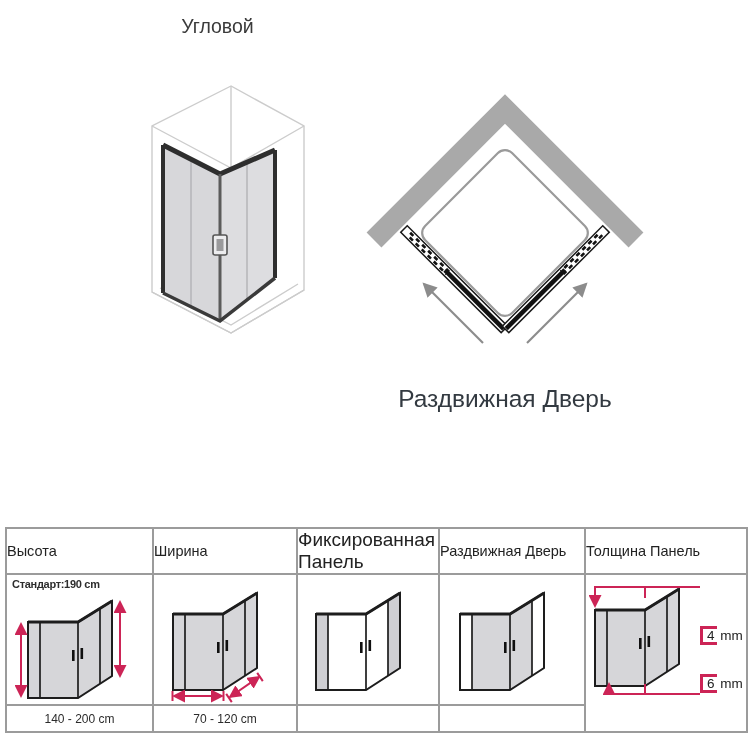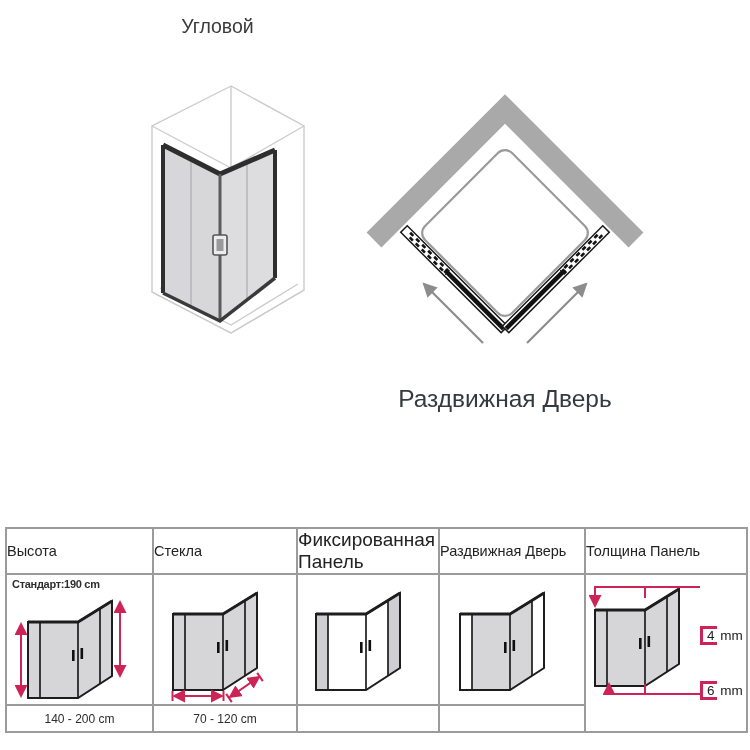--- a/index.html
+++ b/index.html
@@ -26,21 +26,21 @@
   td.draw{height:129px;position:relative;vertical-align:top;}
   td.val{height:25px;text-align:center;font-size:12px;color:#2b2b2b;}
   .encsvg{position:absolute;left:50%;transform:translateX(-50%);top:6px;width:132px;height:124px;}
   .encsvg.h{top:14px;}
   .glass-svg{position:absolute;left:0;top:2px;width:158px;height:127px;}
   .std-label{position:absolute;left:5px;top:3px;font-size:11px;font-weight:bold;
              letter-spacing:-0.3px;color:#2d2d2d;white-space:nowrap;}
   .glass-label{position:absolute;left:114px;font-size:13.5px;color:#222;white-space:nowrap;}
   .glass-label .bracket{display:inline-block;border:3.5px solid #cc2456;border-right:none;
              padding:0 2px 0 4px;line-height:13px;font-size:13.5px;}
-  .gl-4{top:7px;margin-top:44px;} .gl-6{top:106px;text-align:right;}
+  .gl-4{top:7px;margin-top:44px;} .gl-6{top:99px;text-align:right;}
 
   
   .frame{fill:none;stroke:#1d1d1d;stroke-width:2;stroke-linejoin:miter;}
   .toprail{fill:none;stroke:#1d1d1d;stroke-width:2.8;}
   .div{stroke:#1d1d1d;stroke-width:1.7;}
   .hdl{fill:#101010;}
   .dimr{stroke:#cc2456;stroke-width:2;fill:none;}
   
   .all .pf,.all .pd{fill:#d6d6d9;}
   .fixg .pf{fill:#cfcfd3;} .fixg .pd{fill:#ffffff;}
@@ -122,21 +122,21 @@
     <colgroup>
       <col style="width:147px">
         <col style="width:144px">
         <col style="width:142px">
       <col style="width:146px">
         <col style="width:162px">
     </colgroup>
     <tbody>
         <tr>
       <th>Высота</th>
-      <th>Стекла</th>
+      <th>Ширина</th>
       <th class="narrow">Фиксированная Панель</th>
       <th>Раздвижная Дверь</th>
       <th>Толщина Панель</th>
     </tr>
     <tr>
 
       <td class="draw">
         <span class="std-label">Стандарт:190 cm</span>
         <svg class="encsvg h all" viewBox="0 0 132 122">
           <polygon class="pf" points="14,32 26,32 26,108 14,108"></polygon>

